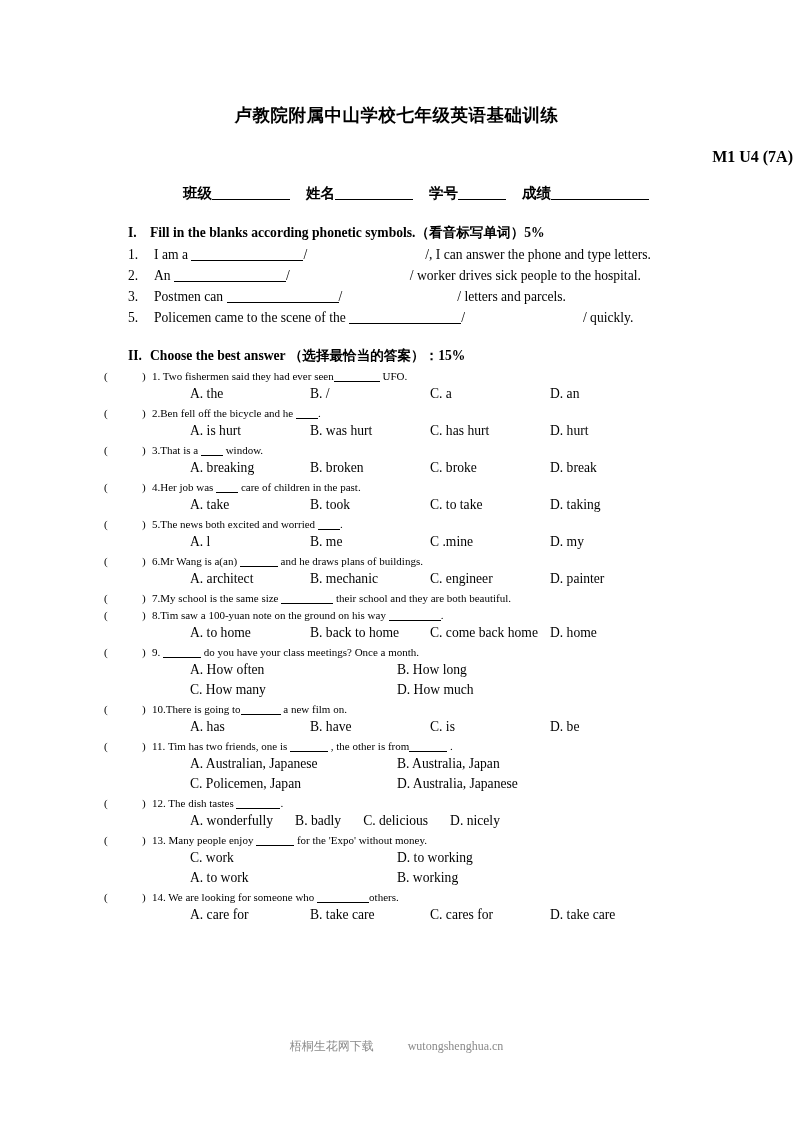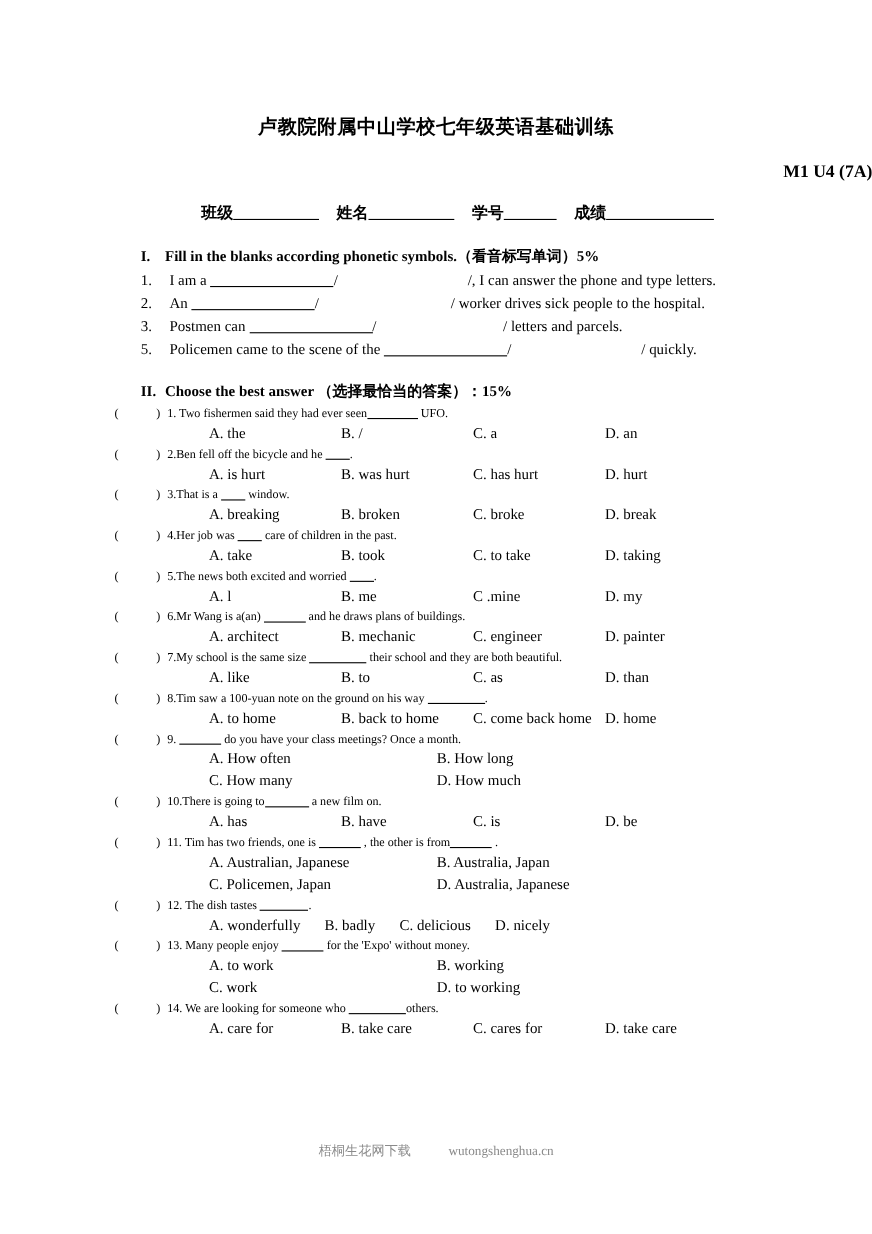--- a/index.html
+++ b/index.html
@@ -123,36 +123,35 @@
       <div class="mc-opts cols4"><span class="op">A. is hurt</span><span class="op">B. was hurt</span><span class="op">C. has hurt</span><span class="op">D. hurt</span></div>
       <div class="mc-q"><span class="paren-open">(</span><span class="paren-close">)</span><span>3.</span><span>That is a </span><span class="ul" style="width: 22px;"></span><span> window.</span></div>
       <div class="mc-opts cols4"><span class="op">A. breaking</span><span class="op">B. broken</span><span class="op">C. broke</span><span class="op">D. break</span></div>
       <div class="mc-q"><span class="paren-open">(</span><span class="paren-close">)</span><span>4.</span><span>Her job was </span><span class="ul" style="width: 22px;"></span><span> care of children in the past.</span></div>
       <div class="mc-opts cols4"><span class="op">A. take</span><span class="op">B. took</span><span class="op">C. to take</span><span class="op">D. taking</span></div>
       <div class="mc-q"><span class="paren-open">(</span><span class="paren-close">)</span><span>5.</span><span>The news both excited and worried </span><span class="ul" style="width: 22px;"></span><span>.</span></div>
       <div class="mc-opts cols4"><span class="op">A. l</span><span class="op">B. me</span><span class="op">C .mine</span><span class="op">D. my</span></div>
       <div class="mc-q"><span class="paren-open">(</span><span class="paren-close">)</span><span>6.</span><span>Mr Wang is a(an) </span><span class="ul" style="width: 38px;"></span><span> and he draws plans of buildings.</span></div>
       <div class="mc-opts cols4"><span class="op">A. architect</span><span class="op">B. mechanic</span><span class="op">C. engineer</span><span class="op">D. painter</span></div>
       <div class="mc-q"><span class="paren-open">(</span><span class="paren-close">)</span><span>7.</span><span>My school is the same size </span><span class="ul" style="width: 52px;"></span><span> their school and they are both beautiful.</span></div>
-      <div class="mc-opts cols4"><span class="op">A. like</span><span class="op">B. to</span><span class="op">C. as</span><span class="op">D. than</span></div>
       <div class="mc-q"><span class="paren-open">(</span><span class="paren-close">)</span><span>8.</span><span>Tim saw a 100-yuan note on the ground on his way </span><span class="ul" style="width: 52px;"></span><span>.</span></div>
       <div class="mc-opts cols4"><span class="op">A. to home</span><span class="op">B. back to home</span><span class="op">C. come back home</span><span class="op">D. home</span></div>
       <div class="mc-q"><span class="paren-open">(</span><span class="paren-close">)</span><span>9.</span><span> </span><span class="ul" style="width: 38px;"></span><span> do you have your class meetings? Once a month.</span></div>
       <div class="mc-opts cols2"><span class="op">A. How often</span><span class="op">B. How long</span></div>
       <div class="mc-opts cols2"><span class="op">C. How many</span><span class="op">D. How much</span></div>
       <div class="mc-q"><span class="paren-open">(</span><span class="paren-close">)</span><span>10.</span><span>There is going to</span><span class="ul" style="width: 40px;"></span><span> a new film on.</span></div>
       <div class="mc-opts cols4"><span class="op">A. has</span><span class="op">B. have</span><span class="op">C. is</span><span class="op">D. be</span></div>
       <div class="mc-q"><span class="paren-open">(</span><span class="paren-close">)</span><span>11.</span><span> Tim has two friends, one is </span><span class="ul" style="width: 38px;"></span><span> , the other is from</span><span class="ul" style="width: 38px;"></span><span> .</span></div>
       <div class="mc-opts cols2"><span class="op">A. Australian, Japanese</span><span class="op">B. Australia, Japan</span></div>
       <div class="mc-opts cols2"><span class="op">C. Policemen, Japan</span><span class="op">D. Australia, Japanese</span></div>
       <div class="mc-q"><span class="paren-open">(</span><span class="paren-close">)</span><span>12.</span><span> The dish tastes </span><span class="ul" style="width: 44px;"></span><span>.</span></div>
       <div class="mc-opts tight"><span class="op">A. wonderfully</span><span class="op">B. badly</span><span class="op">C. delicious</span><span class="op">D. nicely</span></div>
       <div class="mc-q"><span class="paren-open">(</span><span class="paren-close">)</span><span>13.</span><span> Many people enjoy </span><span class="ul" style="width: 38px;"></span><span> for the 'Expo' without money.</span></div>
+      <div class="mc-opts cols2"><span class="op">C. work</span><span class="op">D. to working</span></div>
       <div class="mc-opts cols2"><span class="op">A. to work</span><span class="op">B. working</span></div>
-      <div class="mc-opts cols2"><span class="op">C. work</span><span class="op">D. to working</span></div>
       <div class="mc-q"><span class="paren-open">(</span><span class="paren-close">)</span><span>14.</span><span> We are looking for someone who </span><span class="ul" style="width: 52px;"></span><span>others.</span></div>
       <div class="mc-opts cols4"><span class="op">A. care for</span><span class="op">B. take care</span><span class="op">C. cares for</span><span class="op">D. take care</span></div>
     </div>
 
   <div class="footer">
     <span>梧桐生花网下载</span>
     <span class="wm-sep"></span>
     <span>wutongshenghua.cn</span>
   </div>
 

